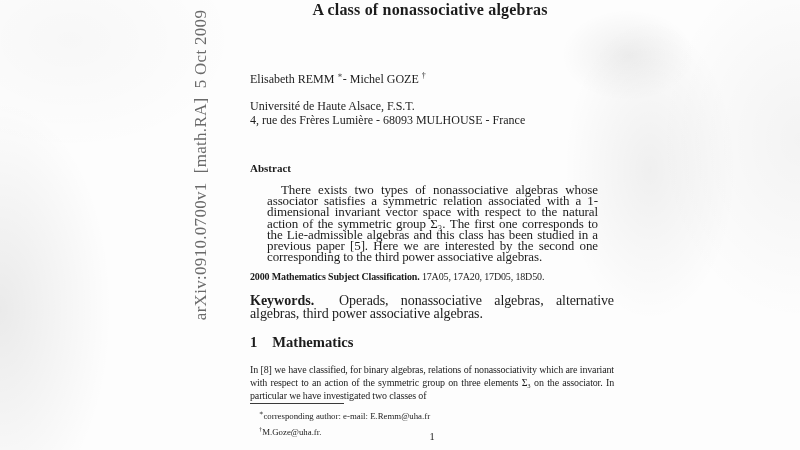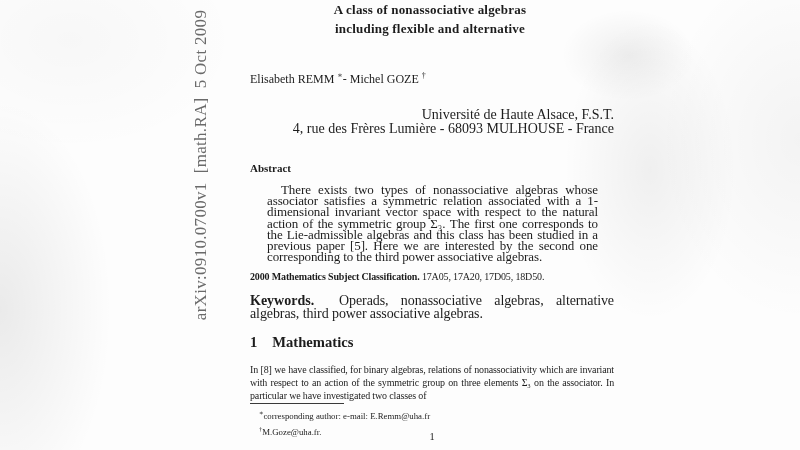--- a/index.html
+++ b/index.html
@@ -27,36 +27,36 @@
     color: #6a6a6a;
     white-space: pre;
   }
 
   .page { position: absolute; left: 250px; top: 0; width: 364px; height: 450px; }
 
   .title-block {
     position: absolute; top: 0; left: 0; right: 4px;
     text-align: center;
     font-weight: bold;
-    font-size: 13px;
+    font-size: 16px;
     line-height: 19.4px;
     letter-spacing: 0.2px;
   }
 
   .authors {
     position: absolute; top: 71px; left: 0; right: 0;
     text-align: left;
     font-size: 12px;
   }
   .authors sup { font-size: 8px; }
 
   .affiliation {
-    position: absolute; top: 108px; left: 0; right: 0;
-    text-align: right;
-    font-size: 14px;
+    position: absolute; top: 100px; left: 0; right: 0;
+    text-align: left;
+    font-size: 12px;
     line-height: 13.5px;
   }
 
   .abstract-heading {
     position: absolute; top: 162px; left: 0; right: 0;
     text-align: left;
     font-weight: bold;
     font-size: 11px;
   }
 
@@ -121,21 +121,20 @@
 </style>
 </head>
 <body>
 
 <div class="arxiv-stamp">arXiv:0910.0700v1  [math.RA]  5 Oct 2009</div>
 
 <div class="page">
 
   <div class="title-block">
     <div>A class of nonassociative algebras</div>
-    <div>including flexible and alternative</div>
   </div>
 
   <div class="authors"><span>Elisabeth REMM</span> <sup>∗</sup><span>- </span><span>Michel GOZE</span> <sup>†</sup></div>
 
   <div class="affiliation">
     <div>Université de Haute Alsace, F.S.T.</div>
     <div>4, rue des Frères Lumière - 68093 MULHOUSE - France</div>
   </div>
 
   <div class="abstract-heading">Abstract</div>

